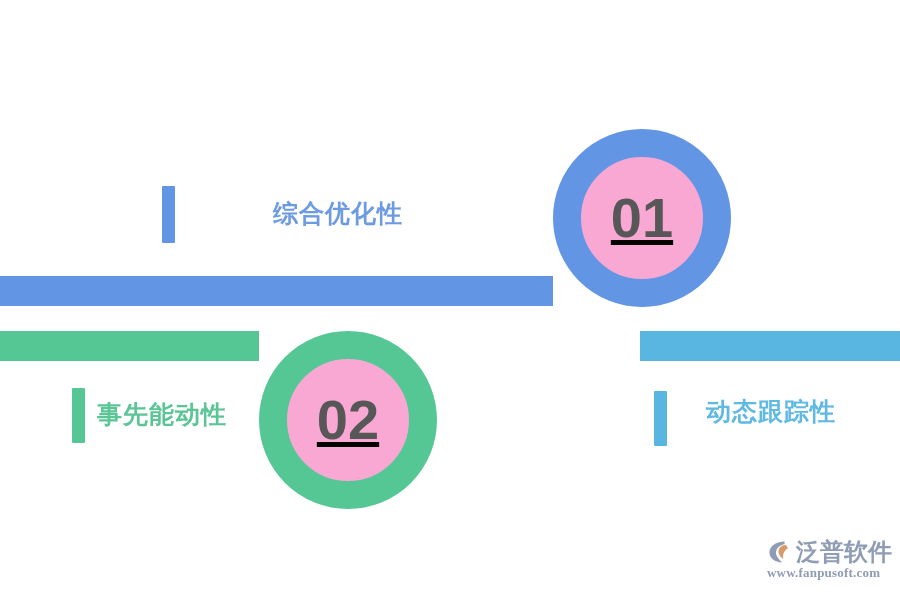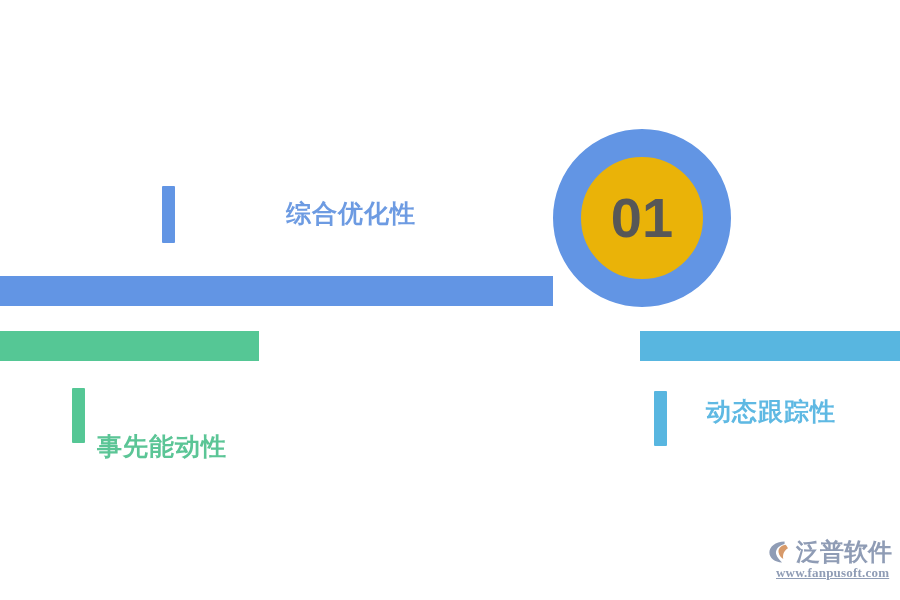--- a/index.html
+++ b/index.html
@@ -47,21 +47,22 @@
     position: absolute;
     width: 178px;
     height: 178px;
     border-radius: 50%;
     border-style: solid;
     border-width: 28px;
     box-sizing: border-box;
     display: flex;
     align-items: center;
     justify-content: center;
-    background: #eab308;
+    background: #f9a8d4;
+    text-decoration: underline;
   }
   .ring .num {
     font-size: 56px;
     font-weight: bold;
     color: #575757;
     letter-spacing: 0px;
     line-height: 1;
     user-select: none;
   }
   #ring-01 {
@@ -105,22 +106,22 @@
 
   
   .label {
     position: absolute;
     font-size: 25px;
     font-weight: bold;
     letter-spacing: 1px;
     white-space: nowrap;
     line-height: 1;
   }
-  #label-01 { left: 286px; top: 201px; color: var(--c-blue-text); }
-  #label-02 { left: 97px;  top: 402px; color: var(--c-green-text); margin-top: 32px; }
+  #label-01 { left: 273px; top: 201px; color: var(--c-blue-text); }
+  #label-02 { left: 97px;  top: 402px; color: var(--c-green-text); }
   #label-03 { left: 706px; top: 399px; color: var(--c-cyan-text); }
 
   
   #logo {
     position: absolute;
     left: 766px;
     top: 538px;
     width: 128px;
     height: 46px;
     display: flex;
@@ -139,45 +140,47 @@
   }
   #logo-name {
     font-size: 24px;
     font-weight: bold;
     color: #8f9cb5;
     letter-spacing: 0px;
     line-height: 1;
   }
   #logo-url {
     margin-top: 1px;
-    margin-left: 10px;
+    margin-left: 1px;
     font-size: 13px;
     font-weight: bold;
     color: #8f9cb5;
     letter-spacing: 0.2px;
     line-height: 1;
     font-family: "Liberation Serif", "DejaVu Serif", serif;
-    text-decoration: underline;
   }
 </style>
 </head>
 <body>
 
 <div id="canvas">
 
   <div class="bar" id="bar-blue"></div>
   <div class="bar" id="bar-green"></div>
   <div class="bar" id="bar-cyan"></div>
 
   <div class="mask" id="mask-blue"></div>
   <div class="mask" id="mask-green"></div>
   <div class="mask" id="mask-cyan"></div>
 
   <div class="ring" id="ring-01">
     <span class="num">01</span>
+  </div>
+  <div class="ring" id="ring-02">
+    <span class="num">02</span>
   </div>
 
   <div class="tick" id="tick-01"></div>
   <div class="tick" id="tick-02"></div>
   <div class="tick" id="tick-03"></div>
 
   <div class="label" id="label-01">综合优化性</div>
   <div class="label" id="label-02">事先能动性</div>
   <div class="label" id="label-03">动态跟踪性</div>
 

